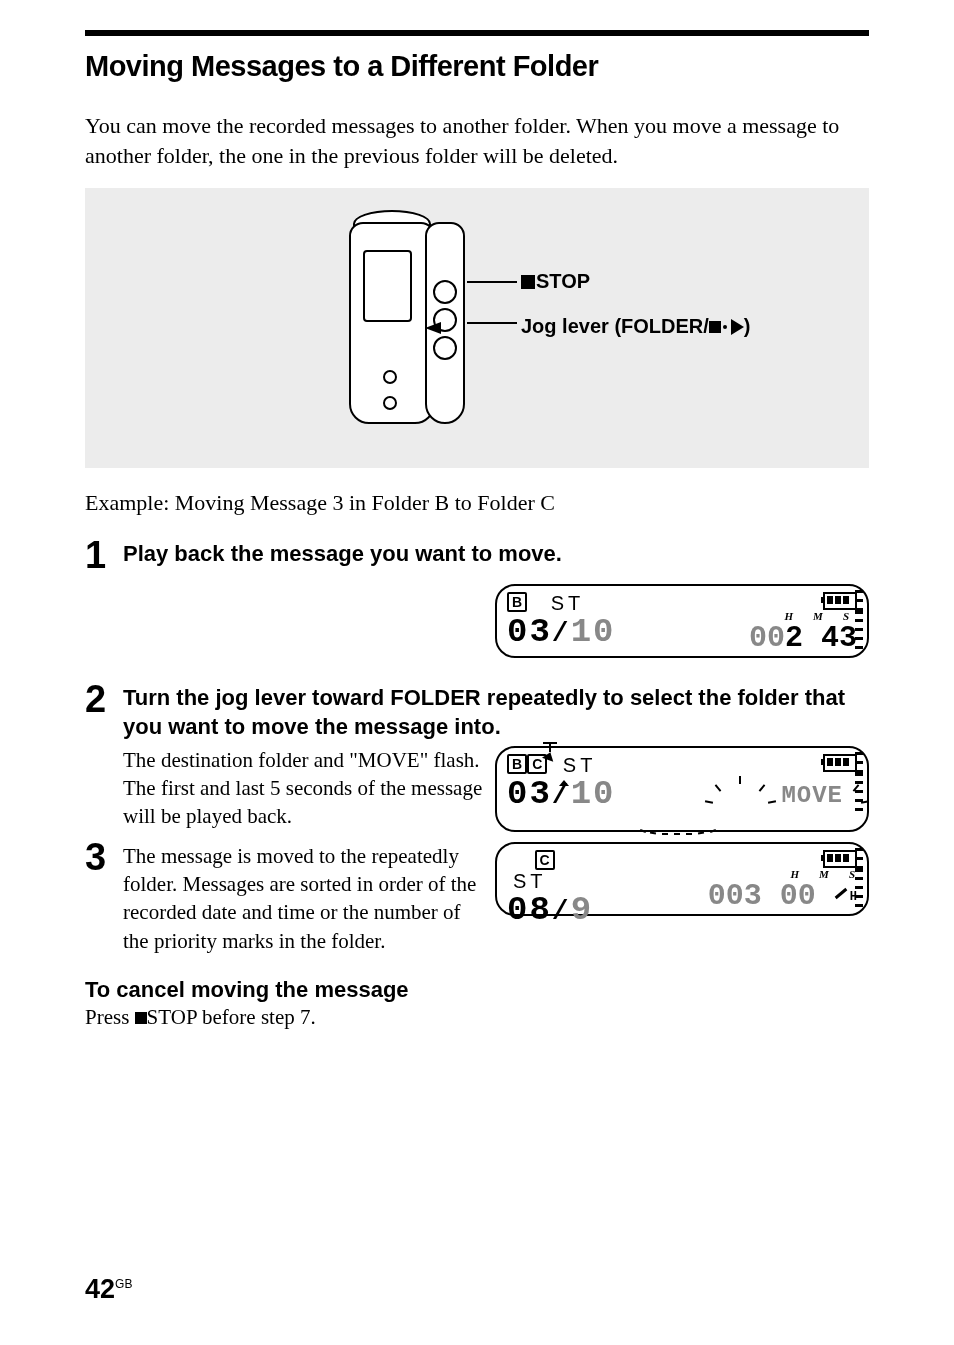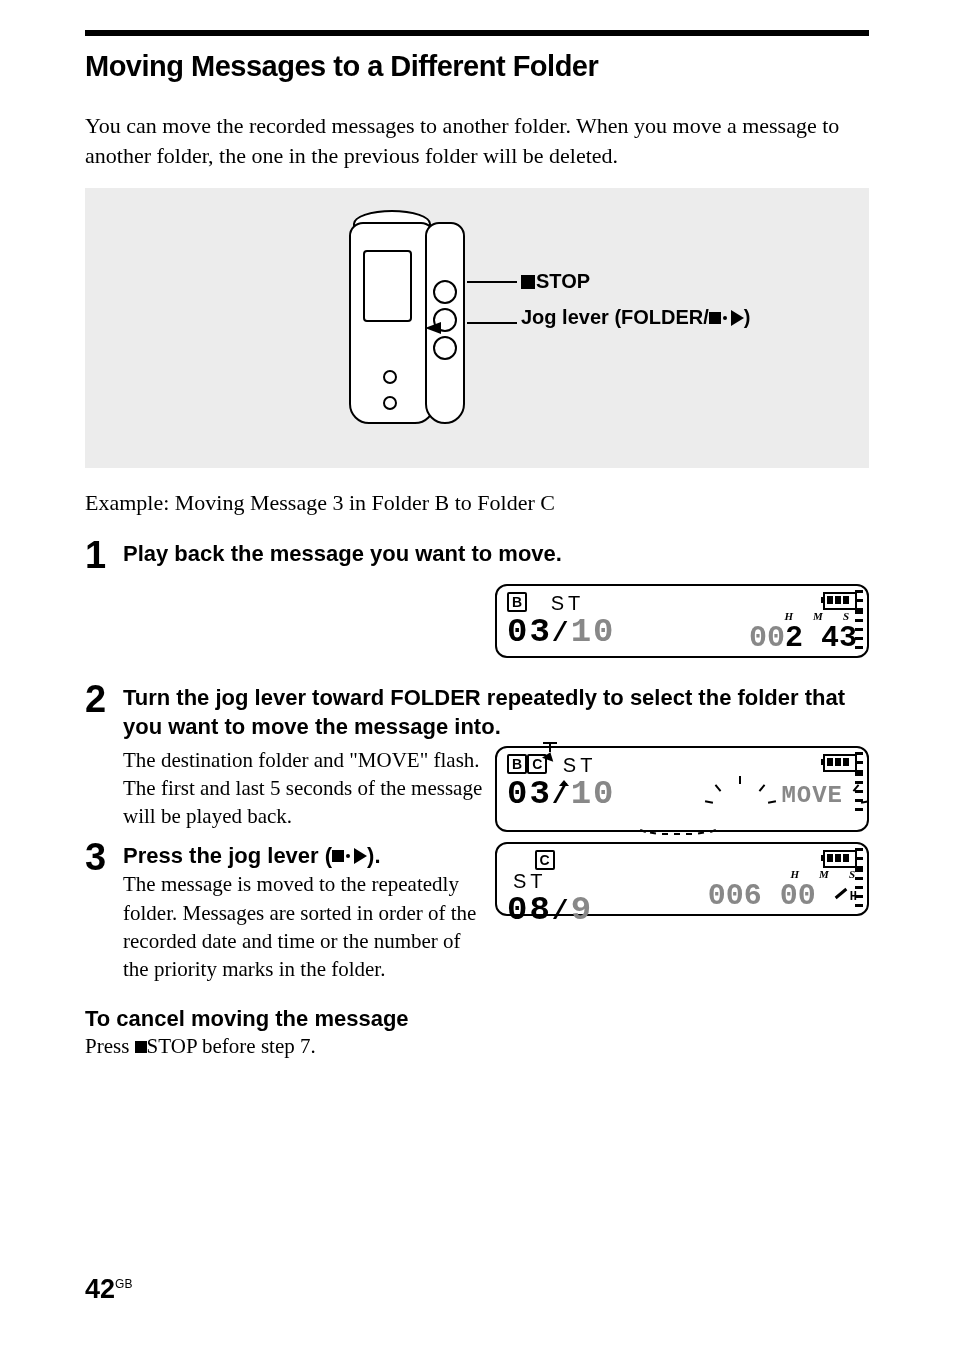--- a/index.html
+++ b/index.html
@@ -145,21 +145,21 @@
     line-height:1.3;
   }
   .step-text {
     font-size:21px;
     line-height:1.35;
   }
   .step-row { display:flex; align-items:flex-start; margin-bottom:2px; }
   .step-row .col-text { flex:1; padding-right:12px; }
   .lcd {
     border:2px solid #000;
-    border-radius:12px;
+    border-radius:20px;
     box-sizing:border-box;
     padding:6px 10px 4px 10px;
     position:relative;
     font-family: 'Courier New', monospace;
     background:#fff;
   }
   .lcd-wide { width:374px; height:74px; margin-left:auto; }
   .lcd-folder {
     display:inline-block;
     border:2px solid #000;
@@ -255,21 +255,21 @@
         <div class="bead" style="top:84px;"></div>
         <div class="bead" style="top:112px;"></div>
       </div>
       <div class="arrow" style="top:112px;left:80px;"></div>
     </div>
     <div class="ptr-line" style="top:93px;left:382px;width:50px;"></div>
     <div class="callout" style="top:82px;left:436px;">
       <span class="symbol-stop"></span><span>STOP</span>
     </div>
     <div class="ptr-line" style="top:134px;left:382px;width:50px;"></div>
-    <div class="callout" style="top:118px;left:436px;">
+    <div class="callout" style="top:127px;left:436px;">
       <span>Jog lever (FOLDER/</span><span class="symbol-stop-sm"></span><span class="dot"></span><span class="symbol-play"></span>)
     </div>
   </div>
 
   <p class="example">Example: Moving Message 3 in Folder B to Folder C</p>
 
   <div class="step">
     <div class="step-num">1</div>
     <div class="step-body">
       <div class="step-head">Play back the message you want to move.</div>
@@ -355,38 +355,35 @@
         <span style="left:58px;width:6px;height:2px;top:4px;transform:rotate(-10deg);"></span>
         <span style="left:70px;width:6px;height:2px;top:2px;transform:rotate(-20deg);"></span>
       </div>
     </div>
   </div>
 
   <div class="step" style="margin-top:10px;">
     <div class="step-num">3</div>
     <div class="step-body step-row">
       <div class="col-text">
-        <div class="step-head">
-          <span>Press the jog lever (</span><span class="symbol-stop-sm"></span><span class="dot"></span><span class="symbol-play"></span><span>).</span>
-        </div>
         <div class="step-text">The message is moved to the repeatedly folder. Messages are sorted in order of the recorded date and time or the number of the priority marks in the folder.</div>
       </div>
       <div class="lcd" style="width:374px;height:74px;flex:0 0 374px;">
         <div style="display:flex;gap:100px;">
           <div>
             <span style="display:inline-block;width:18px;"></span>
             <span class="lcd-folder">C</span>
             <span style="font-family:Arial;font-size:20px;letter-spacing:4px;margin-left:6px;">ST</span>
             <div class="seg"><span>08</span><span style="font-size:28px;">/</span><span class="seg-ghost">9</span></div>
           </div>
           <div style="text-align:right;width:156px;">
             <div style="text-align:right;"><span class="batt"><span class="cell" style="left:2px;"></span><span class="cell" style="left:10px;"></span><span class="cell" style="left:18px;"></span></span></div>
             <div class="hms-labels" style="font-size:11px;letter-spacing:20px;text-align:right;padding-right:2px;"><span>H</span><span>M</span><span style="letter-spacing:0;">S</span></div>
             <div class="seg seg-ghost" style="font-size:30px;text-align:right;letter-spacing:0px;">
-              <span>006</span> <span>00</span>
+              <span>003</span> <span>00</span>
               <span style="color:#000;font-size:12px;position:relative;top:-4px;"><span class="pen"></span><span>H</span></span>
             </div>
           </div>
         </div>
         <div class="vscale">
             <div class="t" style="top:0"></div>
             <div class="t" style="top:9px"></div>
             <div class="t" style="top:18px;height:6px;"></div>
             <div class="t" style="top:29px"></div>
             <div class="t" style="top:38px"></div>

